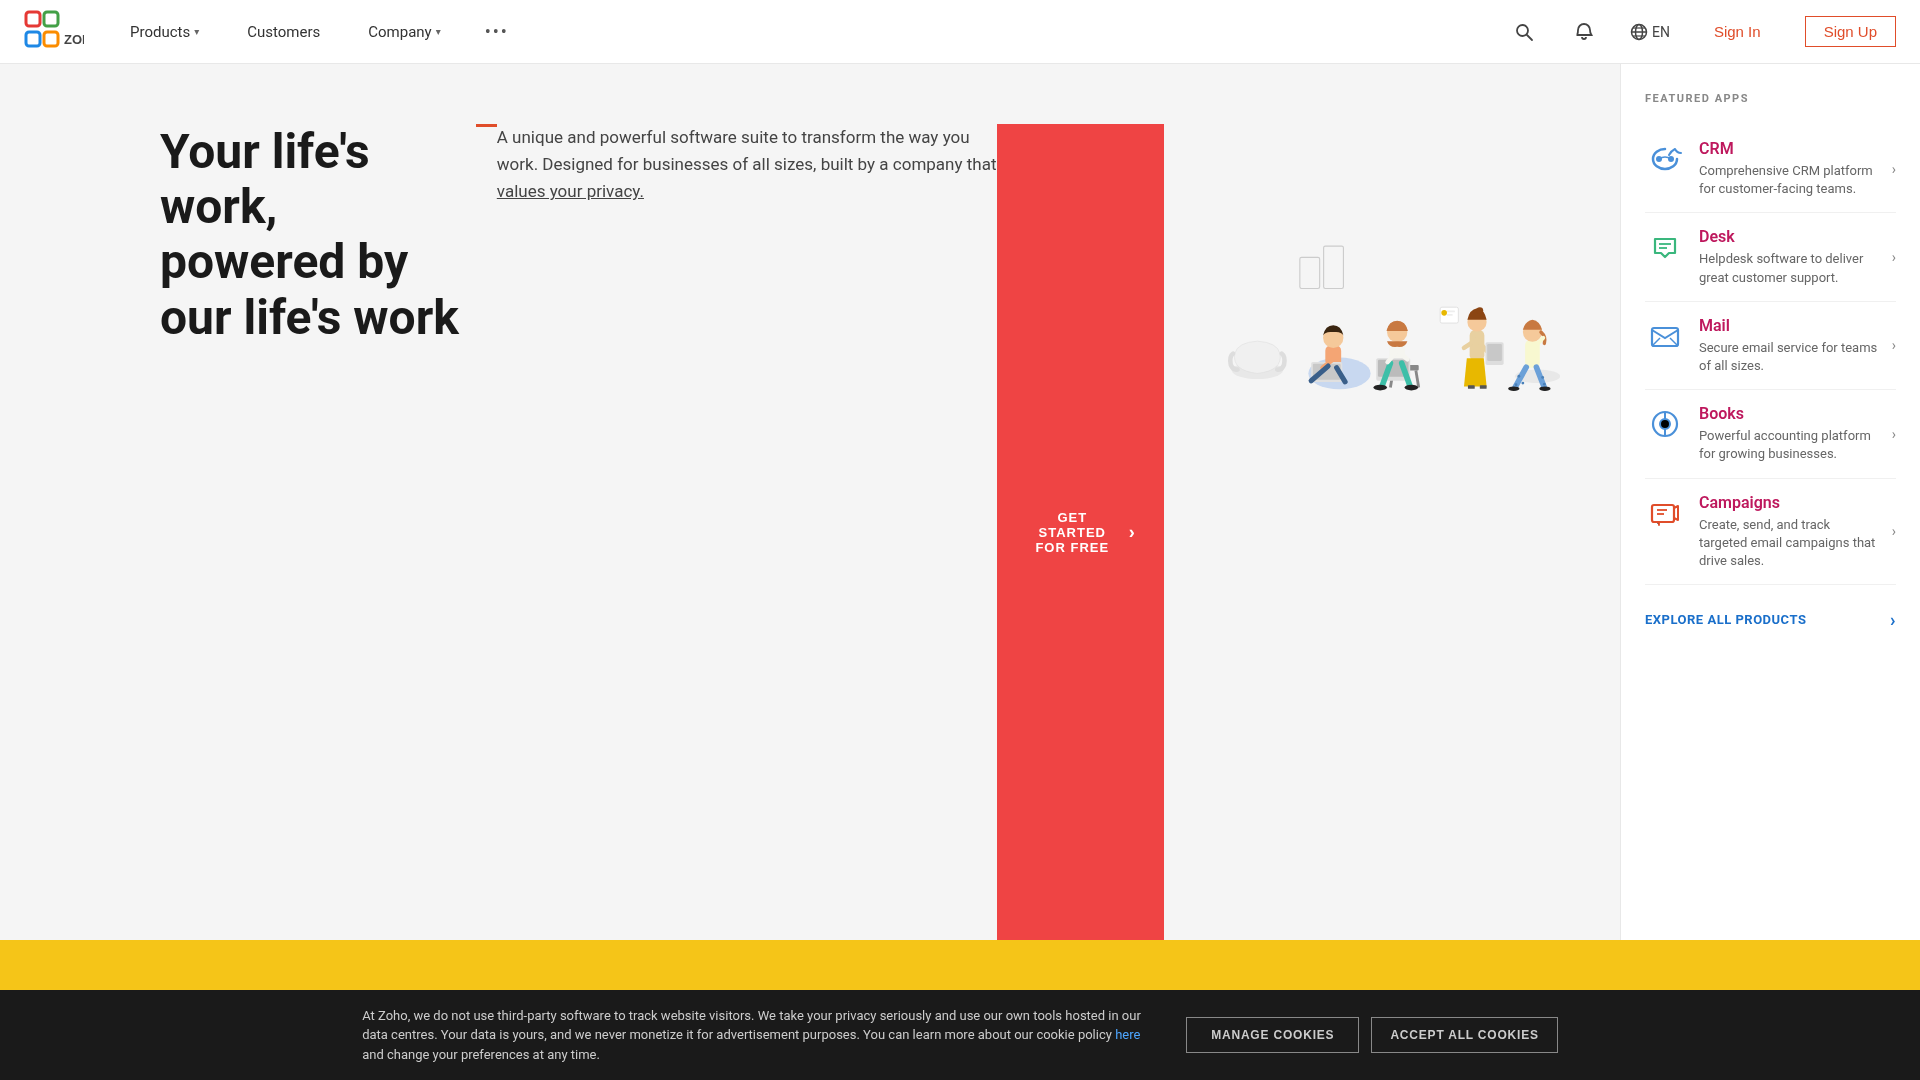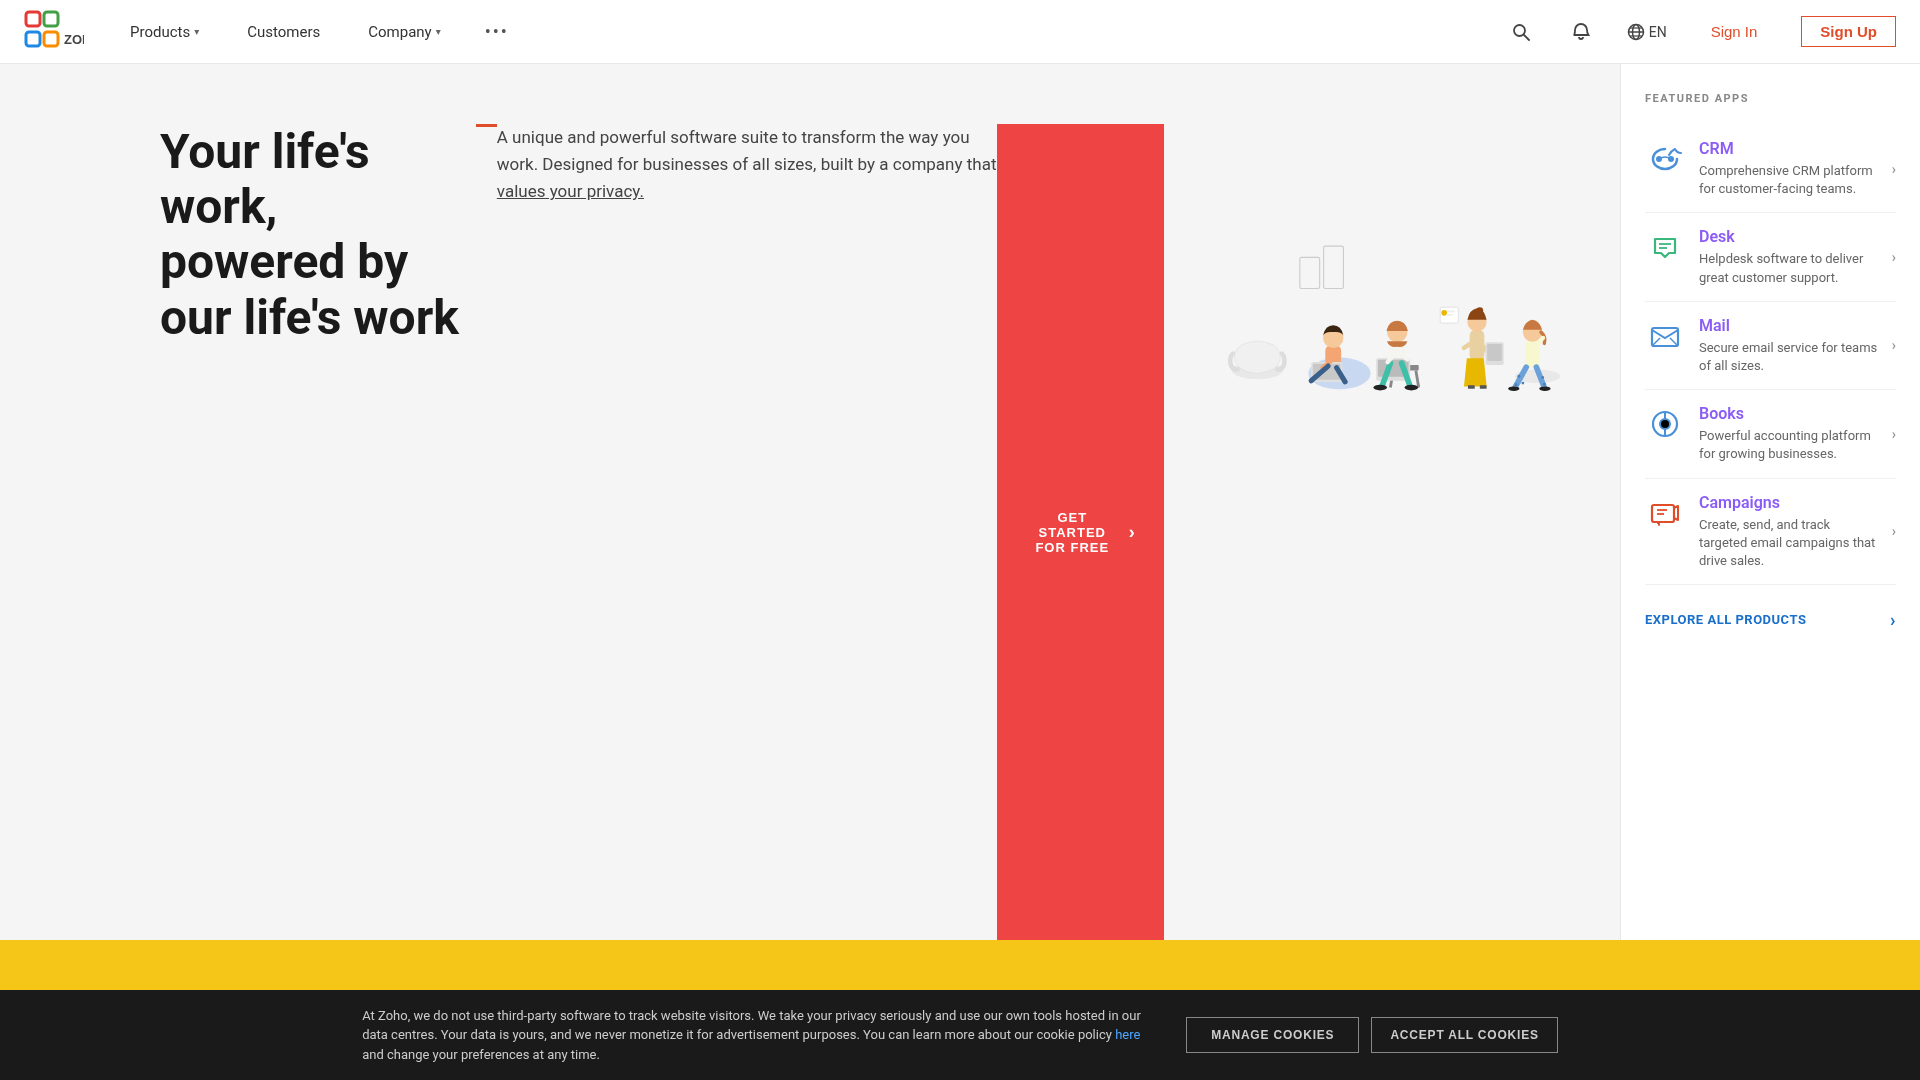--- a/index.html
+++ b/index.html
@@ -71,21 +71,21 @@
       font-size: 15px;
       font-weight: 500;
       cursor: pointer;
       padding: 6px 12px;
     }
     .btn-signup {
       background: none;
       border: 1.5px solid #e04d2a;
       color: #e04d2a;
       font-size: 15px;
-      font-weight: 700;
+      font-weight: 400;
       cursor: pointer;
       padding: 6px 18px;
       border-radius: 0;
     }
 
     
     .main-content {
       display: flex;
       background: #f5f5f5;
       min-height: calc(1080px - 64px - 60px - 80px);
@@ -189,21 +189,21 @@
       flex-shrink: 0;
       display: flex;
       align-items: center;
       justify-content: center;
       font-size: 24px;
     }
     .app-info { flex: 1; }
     .app-name {
       font-size: 16px;
       font-weight: 600;
-      color: #8b5cf6;
+      color: #be185d;
       margin-bottom: 4px;
     }
     .app-desc {
       font-size: 13px;
       color: #666;
       line-height: 1.4;
     }
     .app-chevron {
       color: #888;
       font-size: 14px;

